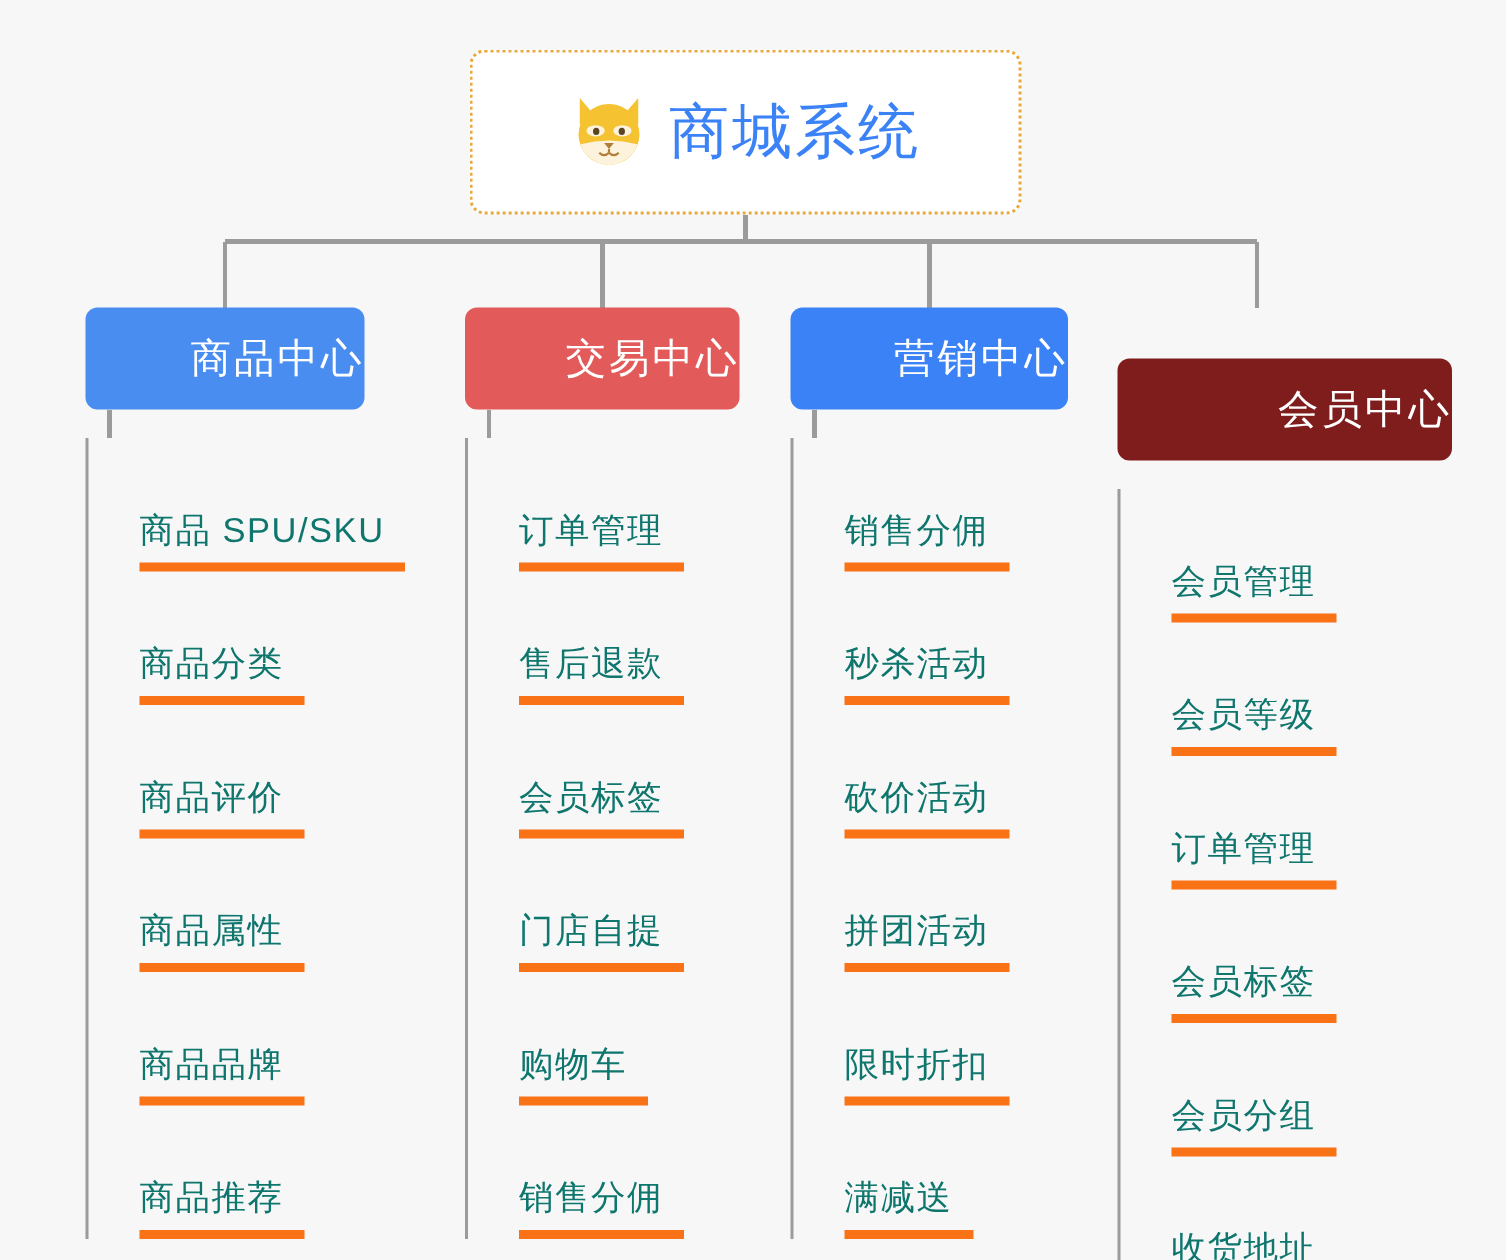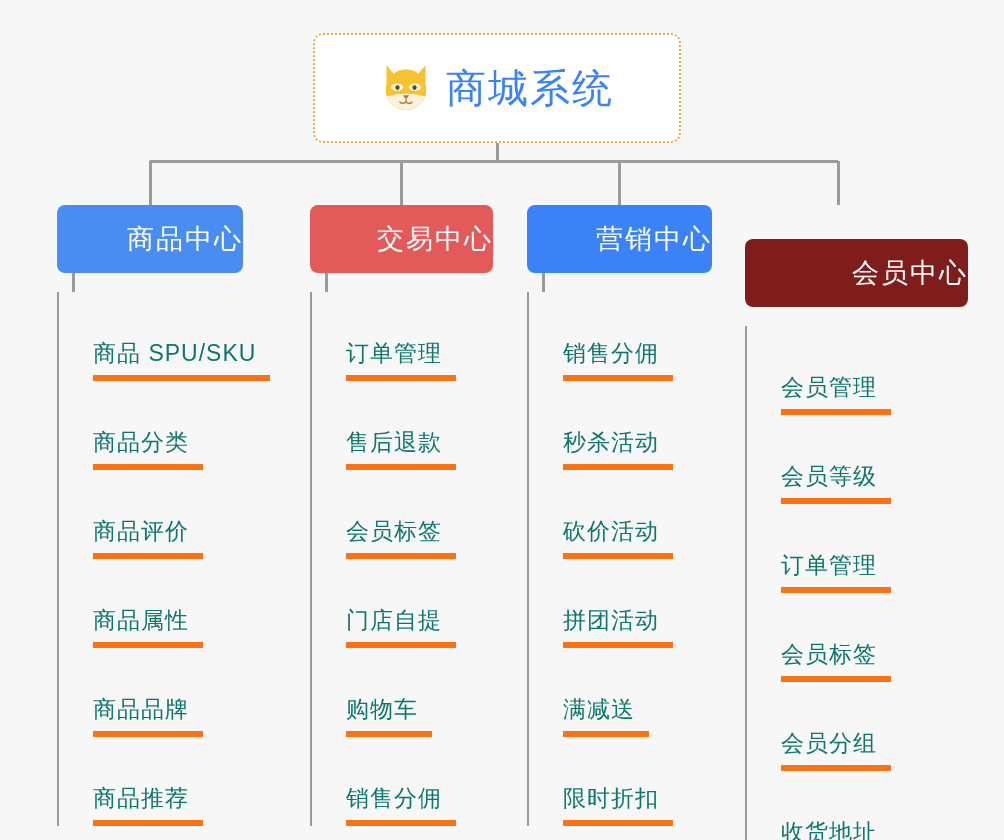--- a/index.html
+++ b/index.html
@@ -234,25 +234,25 @@
         <div class="leaf-item">
           <span class="leaf-indent"></span>
           <span class="leaf-label">砍价活动</span>
         </div>
         <div class="leaf-item">
           <span class="leaf-indent"></span>
           <span class="leaf-label">拼团活动</span>
         </div>
         <div class="leaf-item">
           <span class="leaf-indent"></span>
+          <span class="leaf-label">限时折扣</span>
+        </div>
+        <div class="leaf-item">
+          <span class="leaf-indent"></span>
           <span class="leaf-label">满减送</span>
-        </div>
-        <div class="leaf-item">
-          <span class="leaf-indent"></span>
-          <span class="leaf-label">限时折扣</span>
         </div>
       </div>
     </div>
     <div class="column" style="left: 745px; width: 186px;">
       <div class="cat-box" style="background: #7f1d1d; width: 223px; margin-top: 34px;">
         <span>会员中心</span>
       </div>
       <div class="leaf-list">
         <div class="spine" style="height: 534px;"></div>
         <div class="leaf-item">

